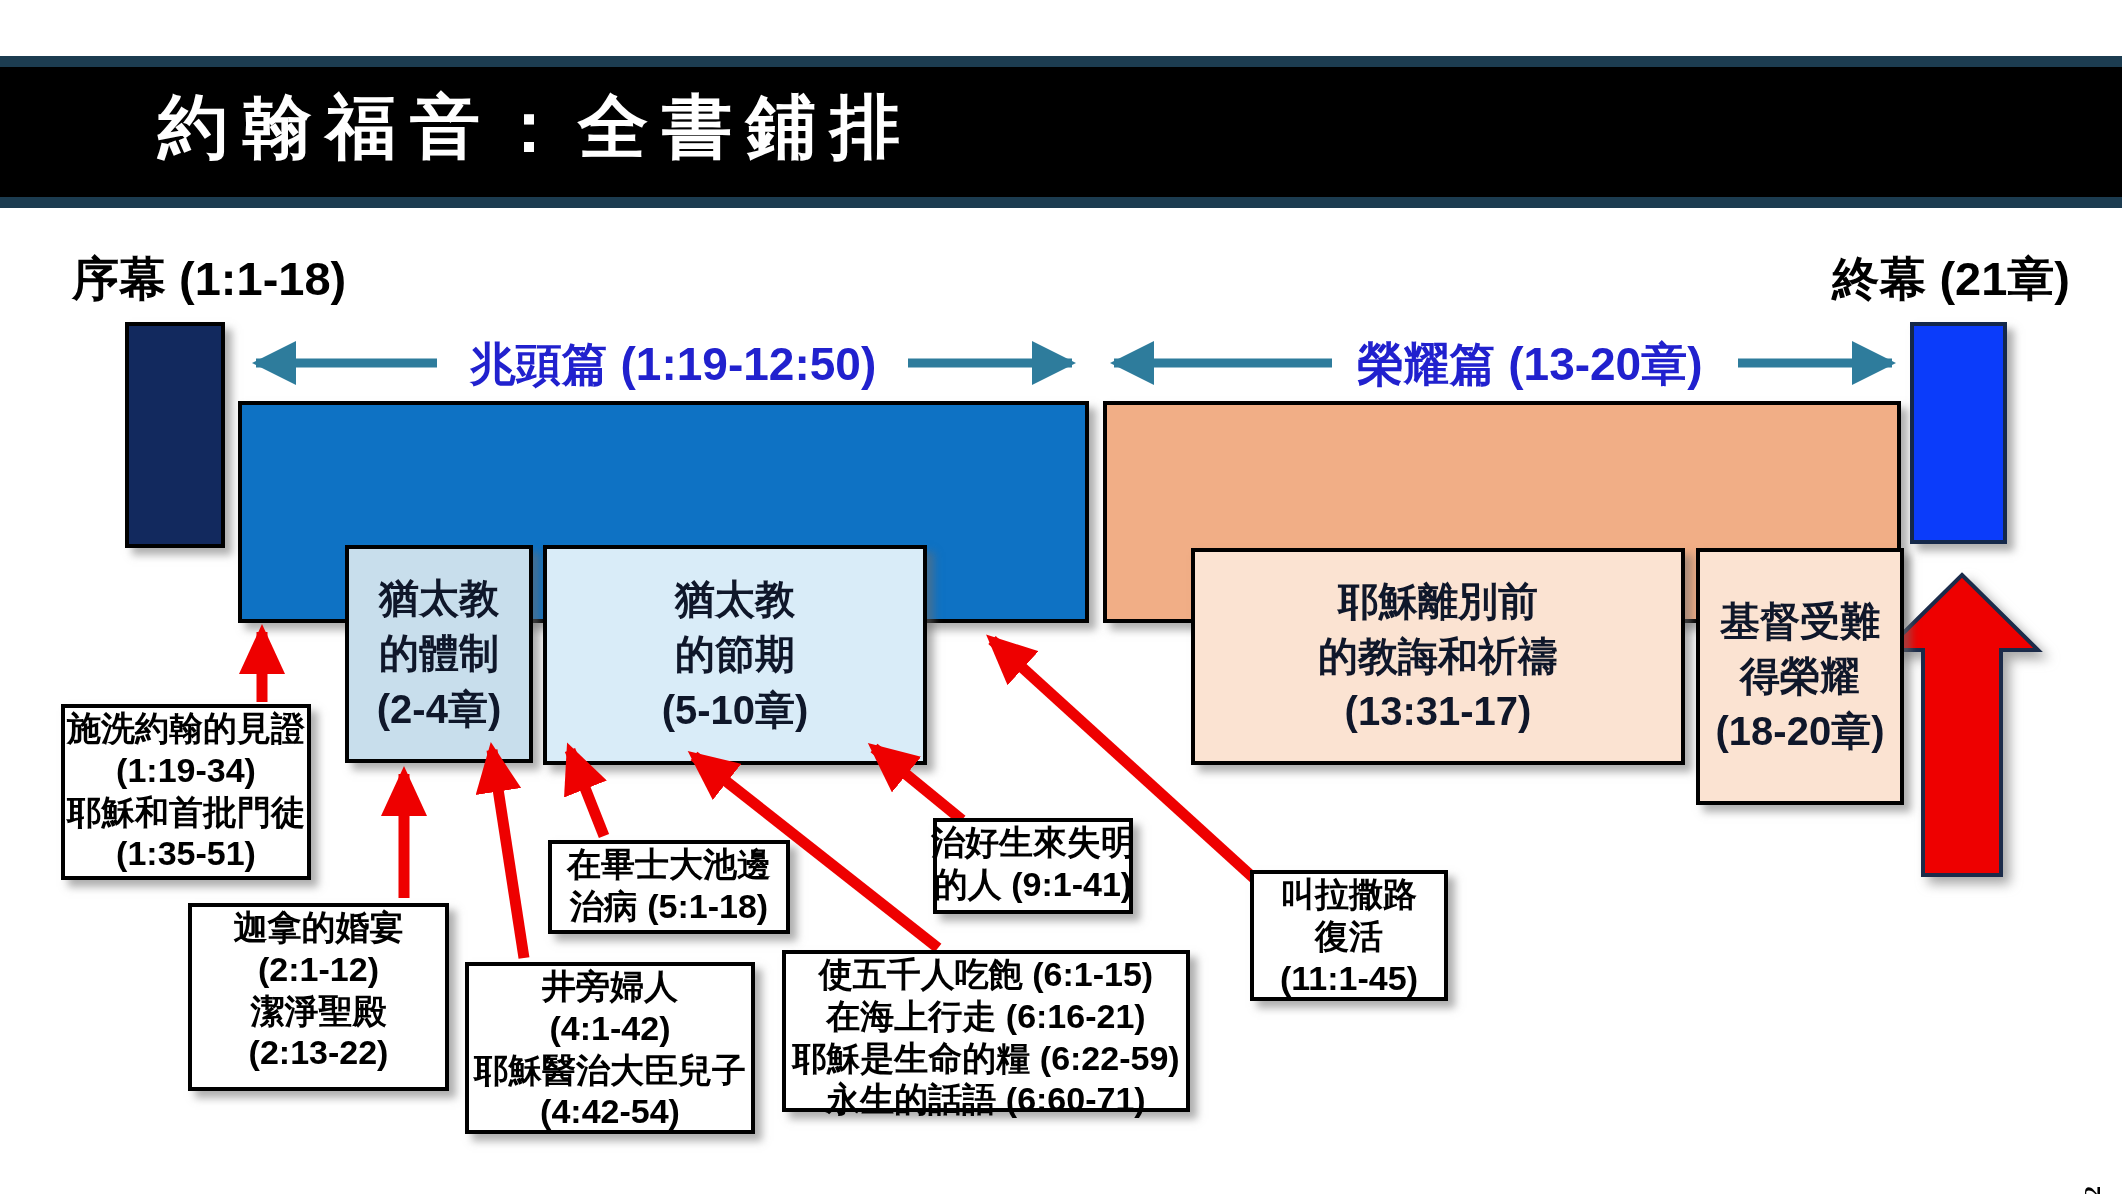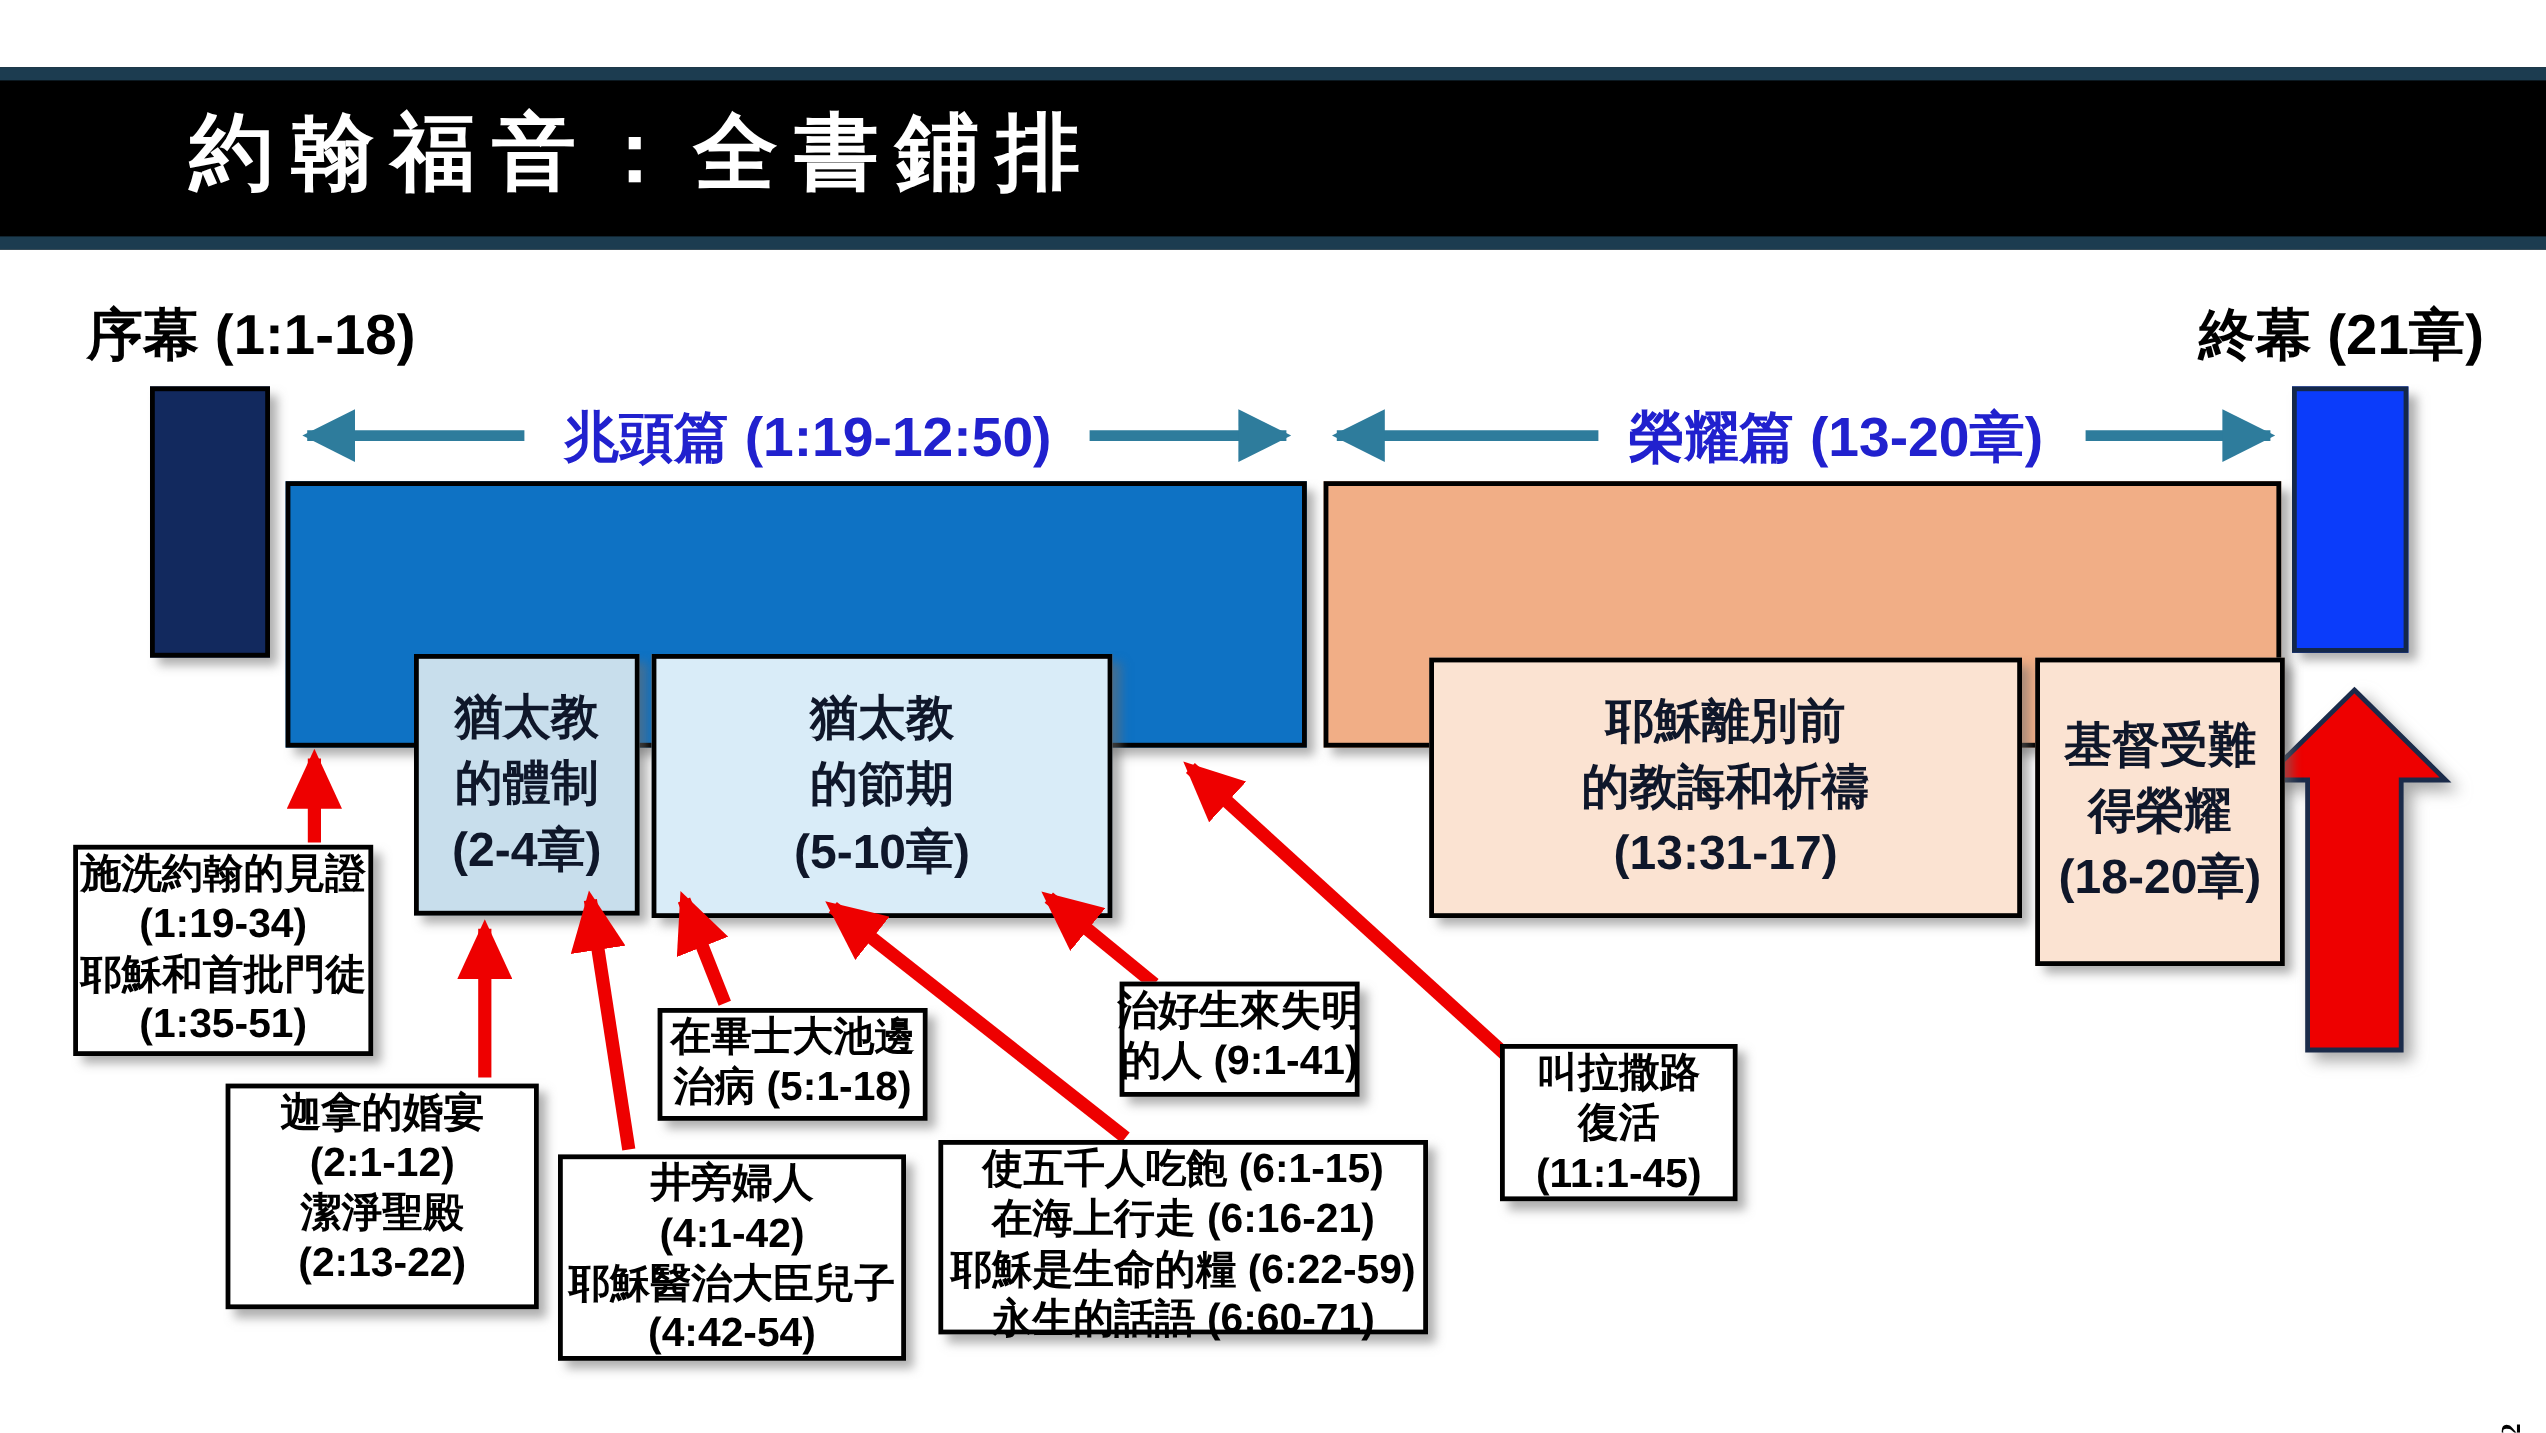--- a/index.html
+++ b/index.html
@@ -39,21 +39,21 @@
   #box-farewell{left:1191px;top:548px;width:494px;height:217px;background:#FBE3D2;}
   #box-passion{left:1696px;top:548px;width:208px;height:257px;background:#FBE3D2;}
   
   .callout{position:absolute;box-sizing:border-box;border:4px solid #000;background:#fff;z-index:5;
            display:flex;flex-direction:column;align-items:center;
            font-size:34px;font-weight:bold;color:#000;text-align:center;line-height:1.23;
            box-shadow:7px 7px 8px rgba(110,110,110,.55);}
   #co-witness{left:61px;top:704px;width:250px;height:176px;}
   #co-cana{left:188px;top:903px;width:261px;height:188px;}
   #co-samaritan{left:465px;top:962px;width:290px;height:172px;}
-  #co-bethesda{left:548px;top:840px;width:225px;height:94px;}
+  #co-bethesda{left:548px;top:840px;width:242px;height:94px;}
   #co-feeding{left:782px;top:950px;width:408px;height:162px;}
   #co-blind{left:933px;top:818px;width:200px;height:96px;}
   #co-lazarus{left:1250px;top:870px;width:198px;height:131px;}
   .ln{display:block;white-space:nowrap;}
   
   #footer-code{position:absolute;right:16px;bottom:8px;transform-origin:100% 100%;transform:rotate(-90deg);
                font-size:23px;font-weight:bold;color:#000;white-space:nowrap;z-index:6;
                font-family:"Liberation Serif","DejaVu Serif",serif;}
 </style>
 </head>

